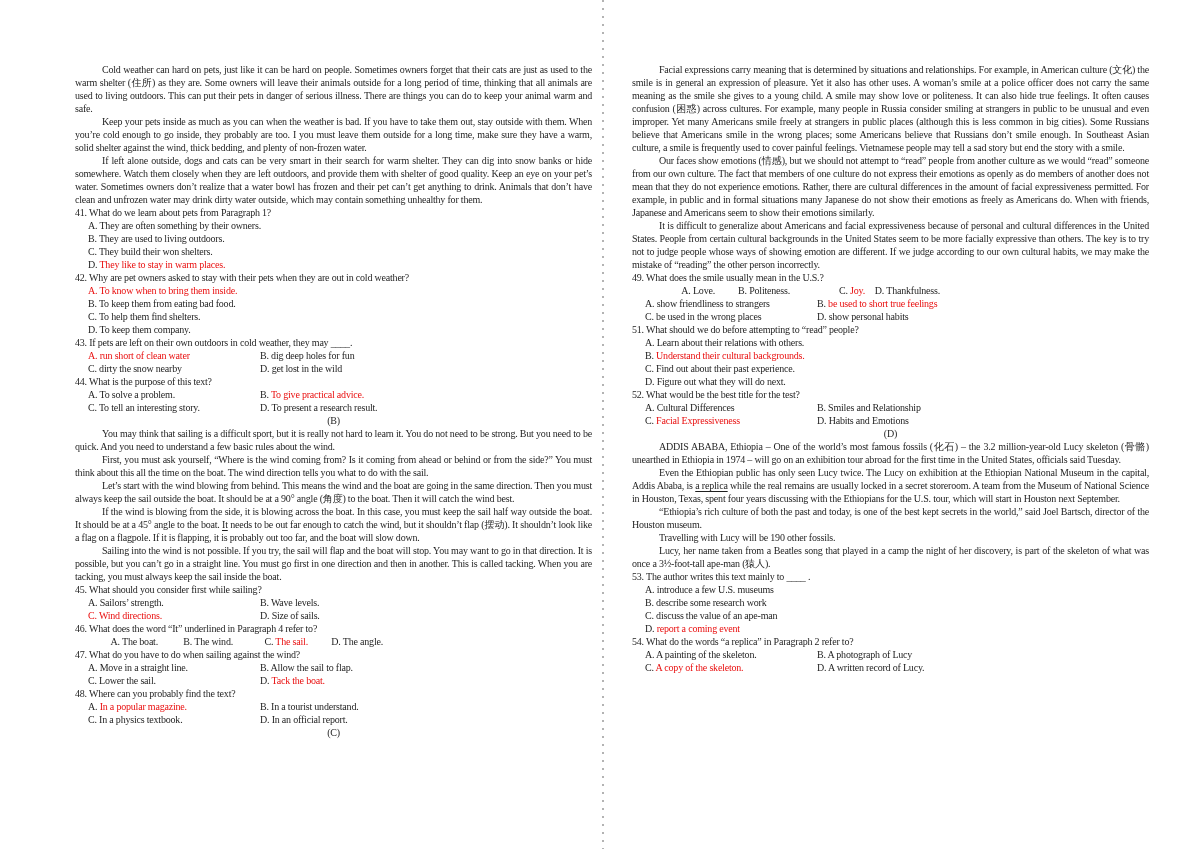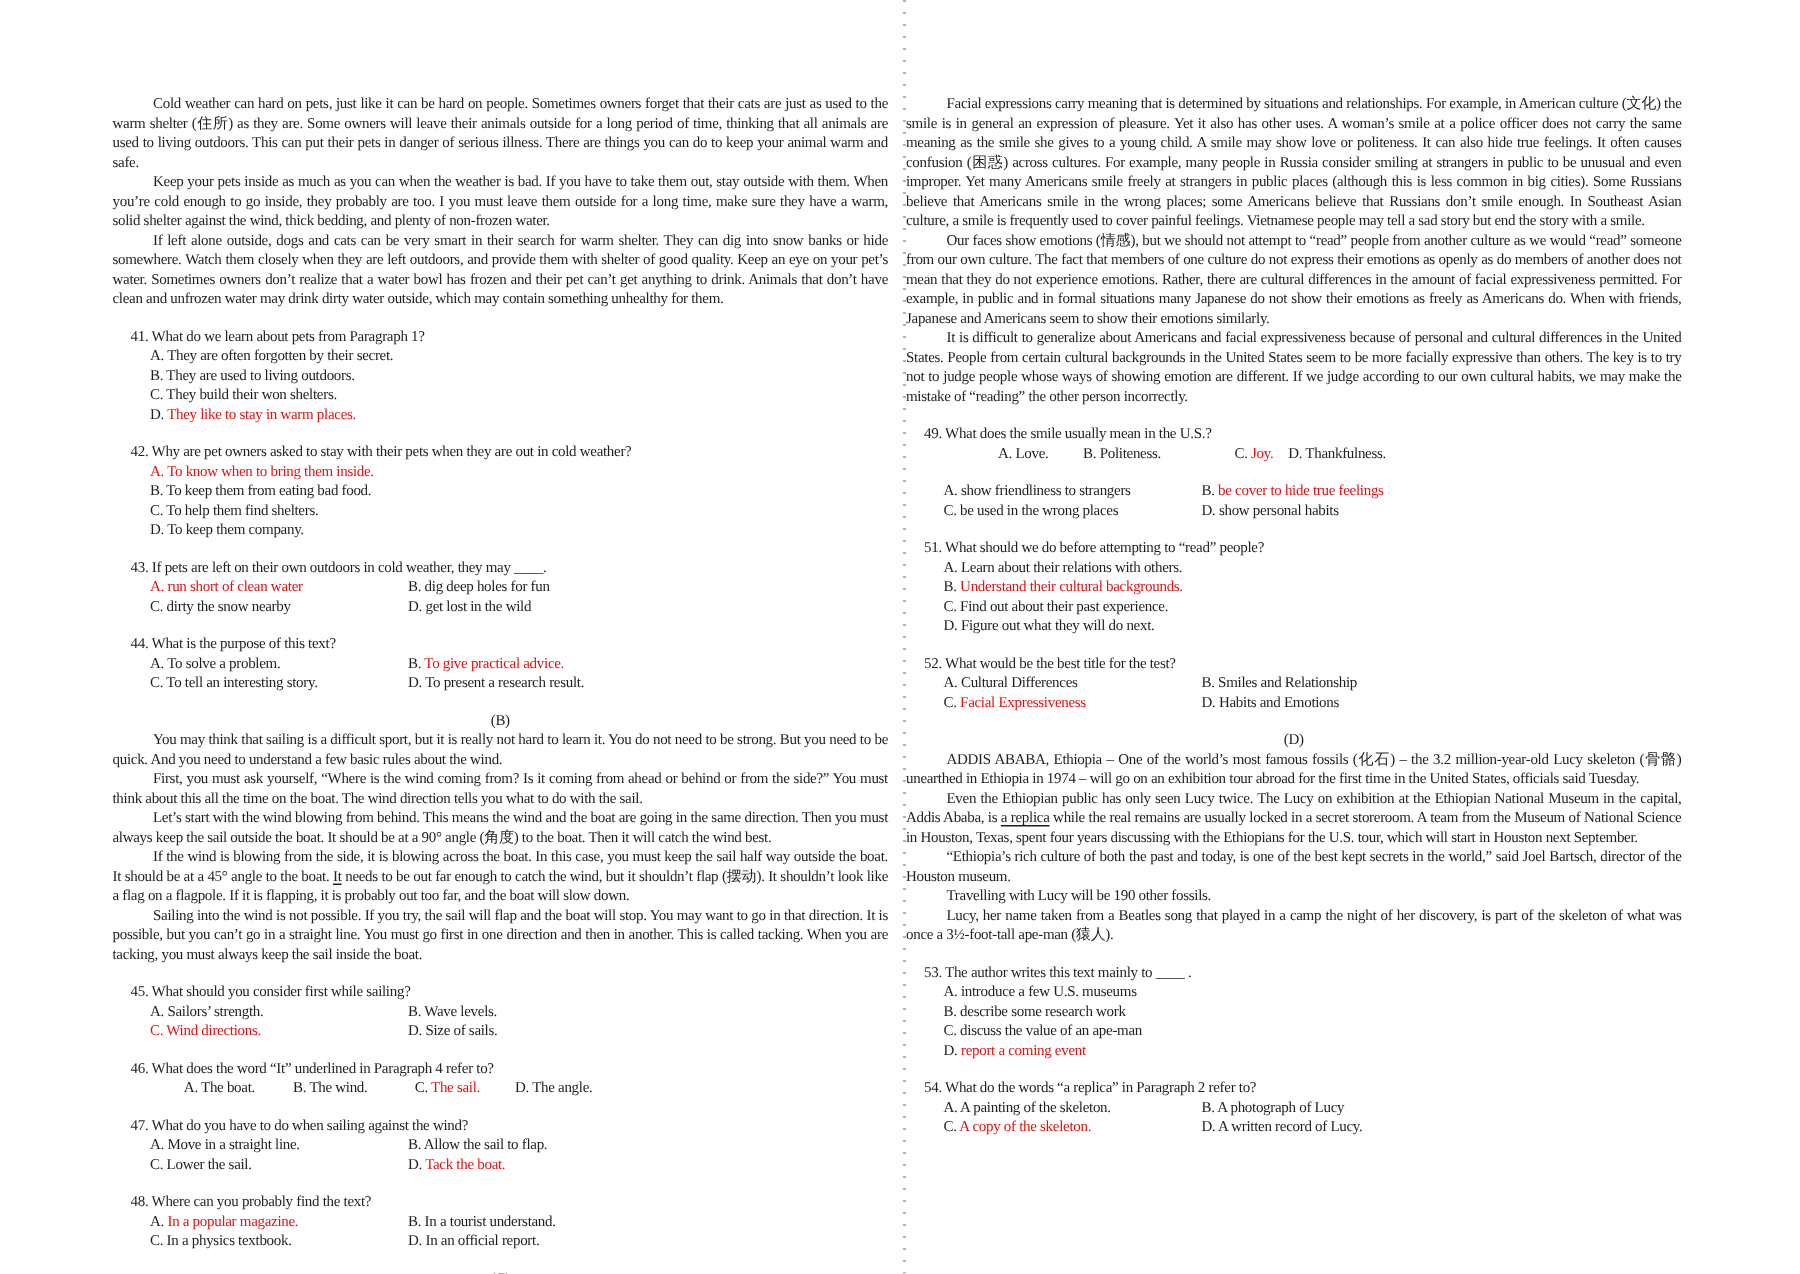--- a/index.html
+++ b/index.html
@@ -9,23 +9,23 @@
     font-family:"Liberation Sans","DejaVu Sans",sans-serif;
     font-size:10px;letter-spacing:-0.2px;line-height:13px;color:#1f1f1f;
   }
   .page{position:absolute;inset:0;}
   .divider{
     position:absolute;left:602px;top:0;width:2px;height:849px;
     background:repeating-linear-gradient(to bottom,#b3b3b3 0 1.6px,transparent 1.6px 8px);
   }
   .col{position:absolute;top:63px;width:517px;font-family:Liberation Serif, serif;}
   .col-left{left:75px;}
-  .col-right{left:604px;}
+  .col-right{left:632px;}
   .para{margin:0;text-align:justify;text-indent:27px;}
-  .question{margin:12px;}
+  .question{margin:0;}
   .q-stem{margin:0;}
   .opts{padding-left:13px;}
   .opts.list .opt{display:block;}
   .opts.grid{display:grid;grid-template-columns:minmax(148px,max-content) minmax(0,1fr);column-gap:24px;}
   .opts.inline .opt{display:inline-block;min-width:70px;margin-right:5px;text-align:right;}
   .section-label{text-align:center;margin:0;}
   .red{color:var(--answer-color,#e90f0f);}
   .u{text-decoration:underline;text-underline-offset:1.5px;}
 </style>
 </head>
@@ -35,21 +35,21 @@
   <div class="divider"></div>
   <div class="col col-left">
       <div class="passage">
         <p class="para"><span>Cold weather can hard on pets, just like it can be hard on people. Sometimes owners forget that their cats are just as used to the warm shelter (住所) as they are. Some owners will leave their animals outside for a long period of time, thinking that all animals are used to living outdoors. This can put their pets in danger of serious illness. There are things you can do to keep your animal warm and safe.</span></p>
         <p class="para"><span>Keep your pets inside as much as you can when the weather is bad. If you have to take them out, stay outside with them. When you’re cold enough to go inside, they probably are too. I you must leave them outside for a long time, make sure they have a warm, solid shelter against the wind, thick bedding, and plenty of non-frozen water.</span></p>
         <p class="para"><span>If left alone outside, dogs and cats can be very smart in their search for warm shelter. They can dig into snow banks or hide somewhere. Watch them closely when they are left outdoors, and provide them with shelter of good quality. Keep an eye on your pet’s water. Sometimes owners don’t realize that a water bowl has frozen and their pet can’t get anything to drink. Animals that don’t have clean and unfrozen water may drink dirty water outside, which may contain something unhealthy for them.</span></p>
       </div>
       <div class="question">
         <div class="q-stem"><span>41. </span><span>What do we learn about pets from Paragraph 1?</span></div>
         <div class="opts list">
-          <div class="opt"><span>A. </span><span>They are often forgotten by their secret.</span></div>
+          <div class="opt"><span>A. </span><span>They are often something by their owners.</span></div>
           <div class="opt"><span>B. </span><span>They are used to living outdoors.</span></div>
           <div class="opt"><span>C. </span><span>They build their won shelters.</span></div>
           <div class="opt"><span>D. </span><span class="red">They like to stay in warm places.</span></div>
         </div>
       </div>
       <div class="question">
         <div class="q-stem"><span>42. </span><span>Why are pet owners asked to stay with their pets when they are out in cold weather?</span></div>
         <div class="opts list">
           <div class="opt"><span class="red">A. </span><span class="red">To know when to bring them inside.</span></div>
           <div class="opt"><span>B. </span><span>To keep them from eating bad food.</span></div>
@@ -122,21 +122,21 @@
         <p class="para"><span>Our faces show emotions (情感), but we should not attempt to “read” people from another culture as we would “read” someone from our own culture. The fact that members of one culture do not express their emotions as openly as do members of another does not mean that they do not experience emotions. Rather, there are cultural differences in the amount of facial expressiveness permitted. For example, in public and in formal situations many Japanese do not show their emotions as freely as Americans do. When with friends, Japanese and Americans seem to show their emotions similarly.</span></p>
         <p class="para"><span>It is difficult to generalize about Americans and facial expressiveness because of personal and cultural differences in the United States. People from certain cultural backgrounds in the United States seem to be more facially expressive than others. The key is to try not to judge people whose ways of showing emotion are different. If we judge according to our own cultural habits, we may make the mistake of “reading” the other person incorrectly.</span></p>
       </div>
       <div class="question">
         <div class="q-stem"><span>49. </span><span>What does the smile usually mean in the U.S.?</span></div>
         <div class="opts inline"><span class="opt"><span>A. </span><span>Love.</span></span><span class="opt"><span>B. </span><span>Politeness.</span></span><span class="opt"><span>C. </span><span class="red">Joy.</span></span><span class="opt"><span>D. </span><span>Thankfulness.</span></span></div>
       </div>
       <div class="question">
         <div class="opts grid">
           <div class="opt"><span>A. </span><span>show friendliness to strangers</span></div>
-          <div class="opt"><span>B. </span><span class="red">be cover to hide true feelings</span></div>
+          <div class="opt"><span>B. </span><span class="red">be used to short true feelings</span></div>
           <div class="opt"><span>C. </span><span>be used in the wrong places</span></div>
           <div class="opt"><span>D. </span><span>show personal habits</span></div>
         </div>
       </div>
       <div class="question">
         <div class="q-stem"><span>51. </span><span>What should we do before attempting to “read” people?</span></div>
         <div class="opts list">
           <div class="opt"><span>A. </span><span>Learn about their relations with others.</span></div>
           <div class="opt"><span>B. </span><span class="red">Understand their cultural backgrounds.</span></div>
           <div class="opt"><span>C. </span><span>Find out about their past experience.</span></div>

